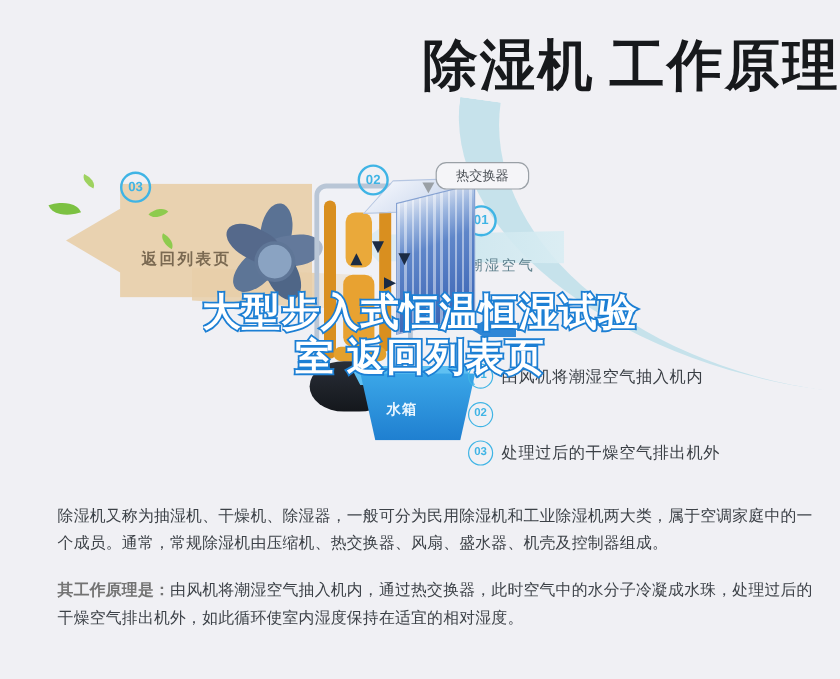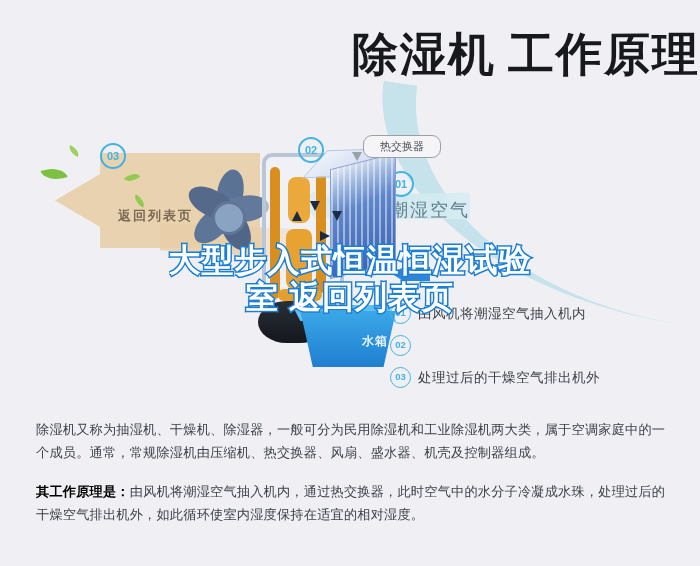--- a/index.html
+++ b/index.html
@@ -83,22 +83,22 @@
     transform:rotate(8deg);
     opacity:.85;
   }
   .swoosh2{
     position:absolute;left:300px;top:70px;width:170px;height:42px;
     background:linear-gradient(90deg,#bfe0ea,#d9edf3);
     clip-path:polygon(0 40%,14% 0,14% 25%,100% 18%,100% 82%,14% 78%,14% 100%);
     opacity:.9;
   }
   .humid-label{
-    position:absolute;left:390px;top:83px;
-    font-size:18px;color:#5d7f8c;letter-spacing:2px;
+    position:absolute;left:390px;top:98px;
+    font-size:12px;color:#5d7f8c;letter-spacing:2px;
   }
 
   
   .fan{position:absolute;left:178px;top:50px;width:96px;height:96px;}
   .blade{position:absolute;left:36px;top:4px;width:26px;height:46px;
     background:#5a7294;border-radius:60% 60% 40% 40%;transform-origin:50% 92%;}
   .blade.b1{transform:rotate(10deg);}
   .blade.b2{transform:rotate(82deg);background:#63799b;}
   .blade.b3{transform:rotate(154deg);background:#4f6687;}
   .blade.b4{transform:rotate(226deg);background:#5d7596;}
@@ -164,21 +164,21 @@
   .tank{
     position:absolute;left:292px;top:196px;width:104px;height:56px;
     background:linear-gradient(180deg,#3ba7e8,#1f7fd0);
     clip-path:polygon(8% 0,100% 0,88% 100%,20% 100%);
   }
   .tank-top{
     position:absolute;left:292px;top:190px;width:104px;height:16px;
     background:#5fc0f2;clip-path:polygon(8% 100%,100% 100%,92% 0,0 0);
   }
   .tank-label{
-    position:absolute;left:322px;top:218px;font-size:12px;color:#eaf6ff;font-weight:bold;letter-spacing:1px;margin-left:40px;
+    position:absolute;left:322px;top:218px;font-size:12px;color:#eaf6ff;font-weight:bold;letter-spacing:1px;
   }
 
   
   .legend{position:absolute;left:390px;top:188px;width:300px;}
   .legend-row{display:flex;align-items:center;margin-bottom:11px;}
   .legend-row .badge-s{
     position:static;flex:0 0 auto;width:19px;height:19px;border-radius:50%;
     border:1.6px solid #3fb4e5;color:#3fb4e5;font-size:9.5px;font-weight:bold;
     line-height:18px;text-align:center;margin-right:7px;
   }
@@ -192,23 +192,23 @@
   .watermark .wline{
     display:block;
     font-size:32px;line-height:37px;font-weight:bold;letter-spacing:1px;
     color:#ffffff;
     -webkit-text-stroke:3px #1c7fd4;
     paint-order:stroke fill;
     font-family:"Liberation Sans","DejaVu Sans",sans-serif;
   }
 
   
-  .copy{position:absolute;left:36px;top:418px;width:640px;}
+  .copy{position:absolute;left:48px;top:418px;width:640px;}
   .copy p{margin:0 0 16px 0;font-size:13.2px;line-height:23px;color:#3c4147;letter-spacing:.2px;}
-  .copy p .b{font-weight:bold;color:#000000;}
+  .copy p .b{font-weight:bold;color:#737373;}
 </style>
 </head>
 <body>
 
 <div id="page">
 
   <div class="title-wrap">
     <span class="title">
       <span class="t1">除湿机</span><span class="t2">工作原理</span>
     </span>

